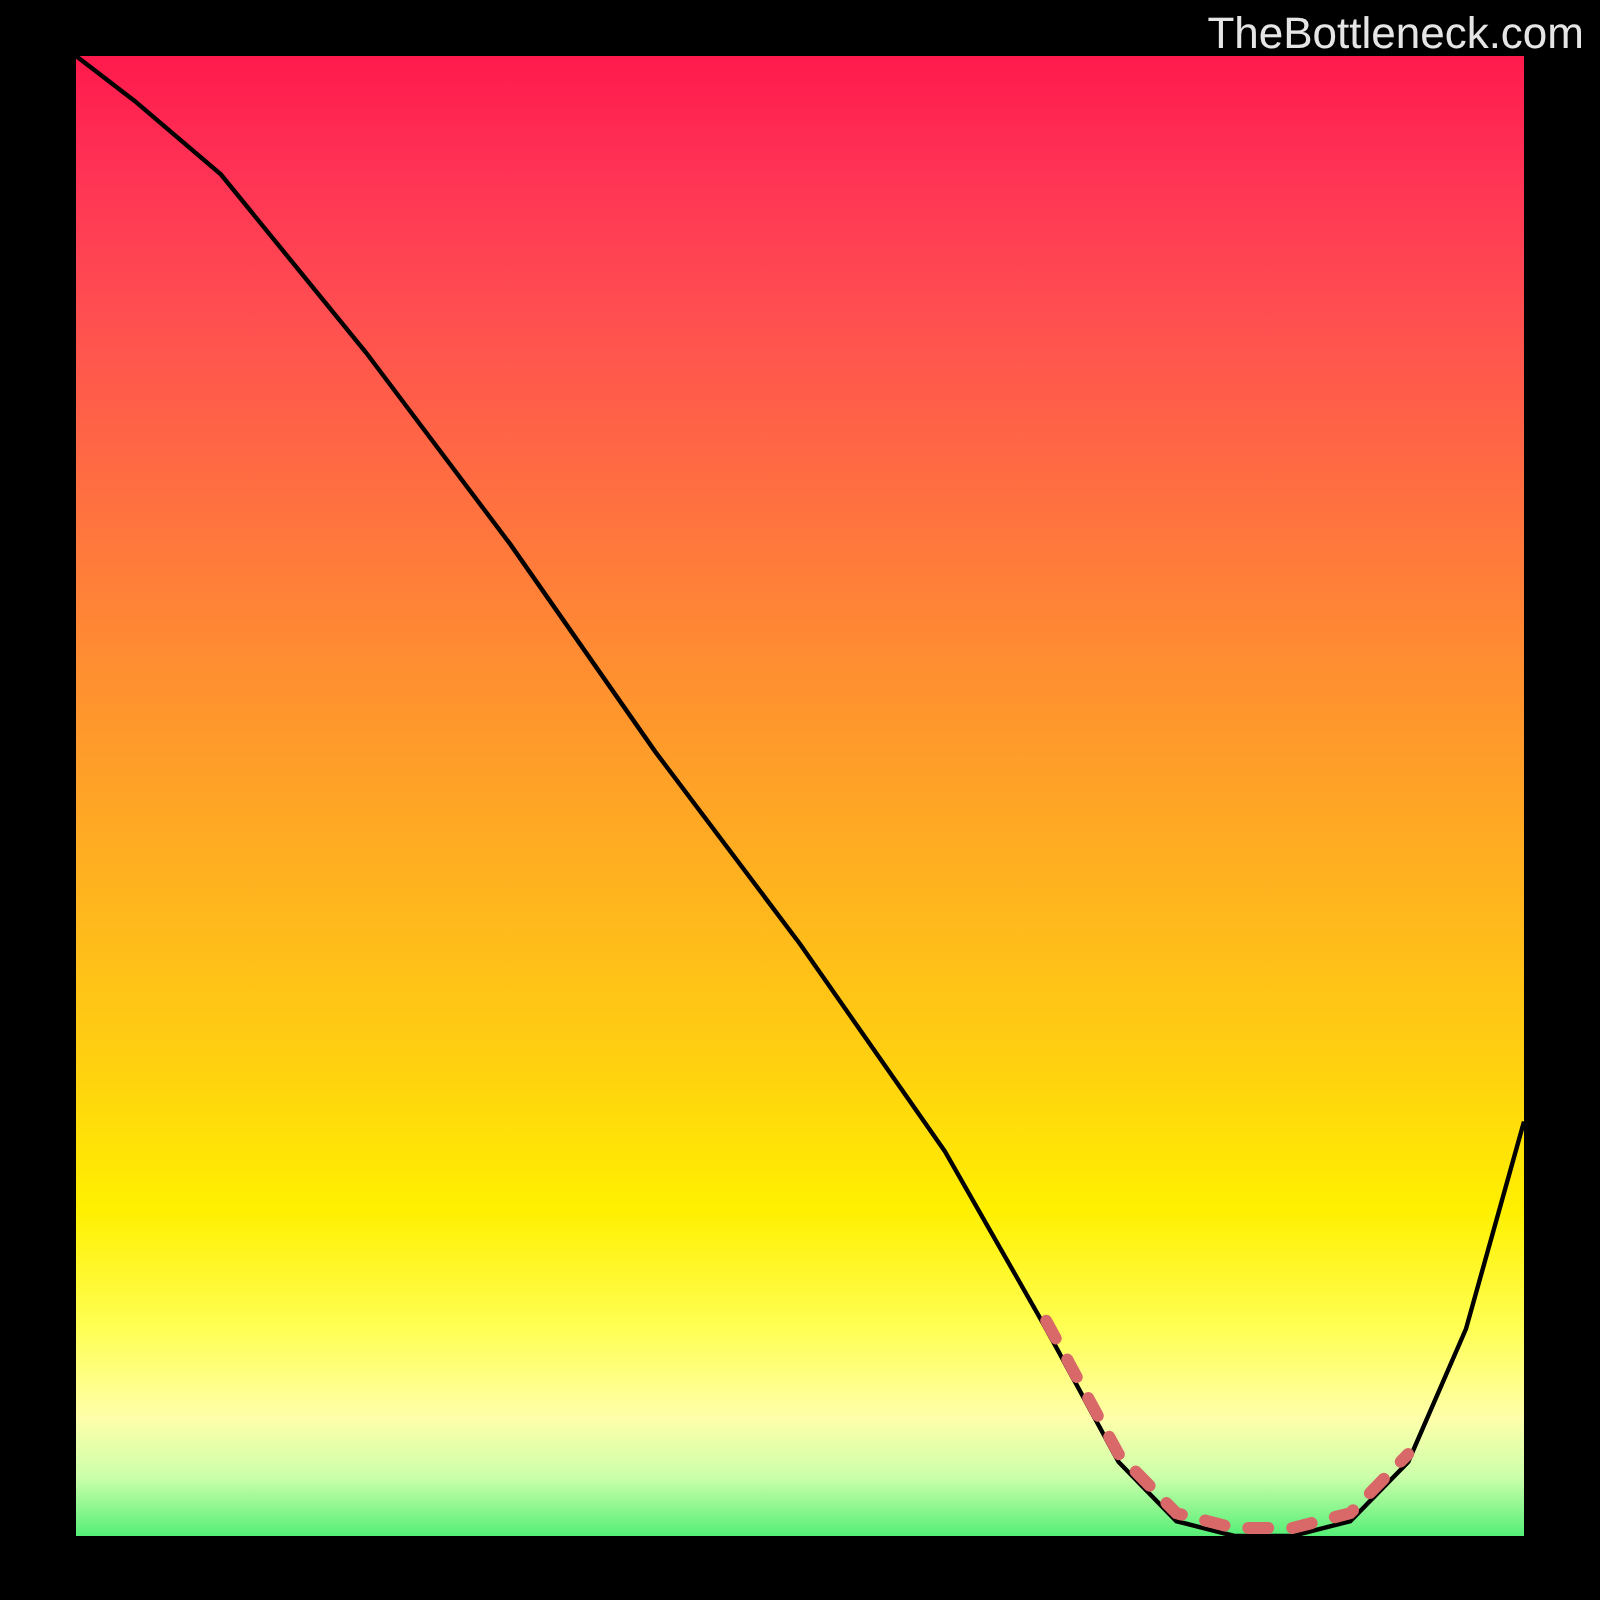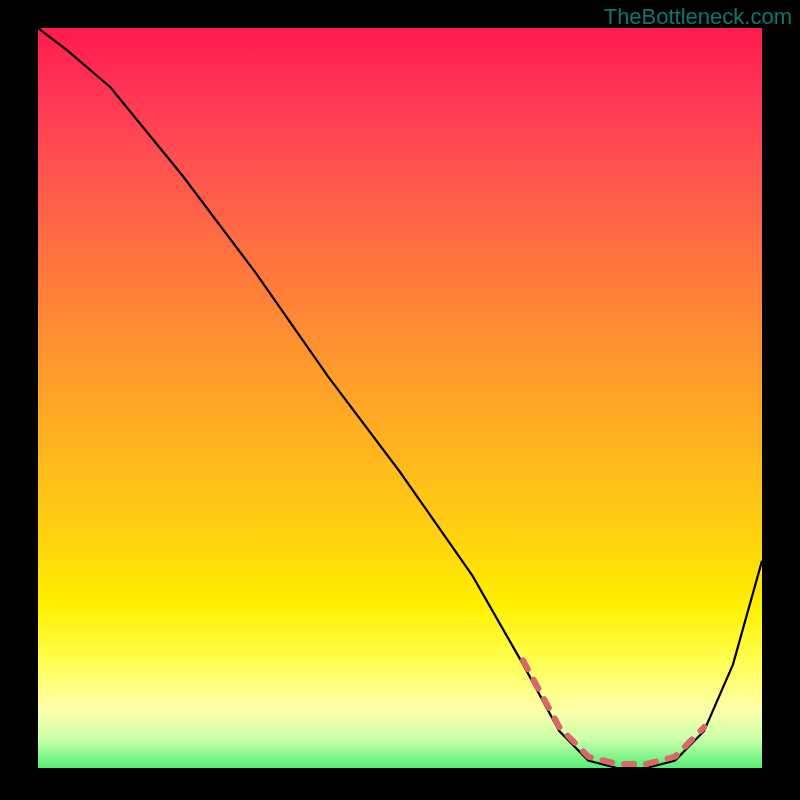--- a/index.html
+++ b/index.html
@@ -8,21 +8,21 @@
     height: 800px;
     background: #000;
     font-family: Arial, sans-serif;
     position: relative;
     overflow: hidden;
   }
   .watermark {
     position: absolute;
     top: 4px;
     right: 8px;
-    color: #0f766e;
+    color: #e5e5e5;
     font-size: 22px;
     font-weight: 500;
     z-index: 10;
   }
   .plot-area {
     position: absolute;
     left: 38px;
     top: 28px;
     width: 724px;
     height: 740px;

